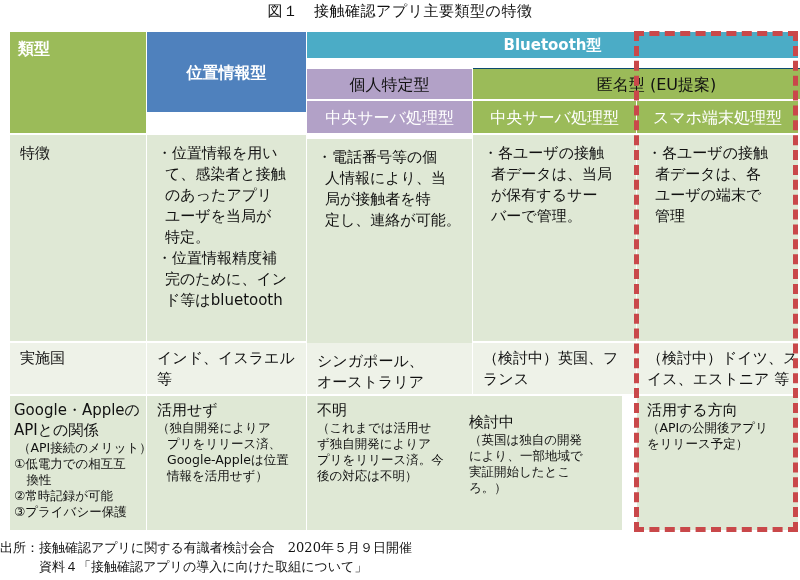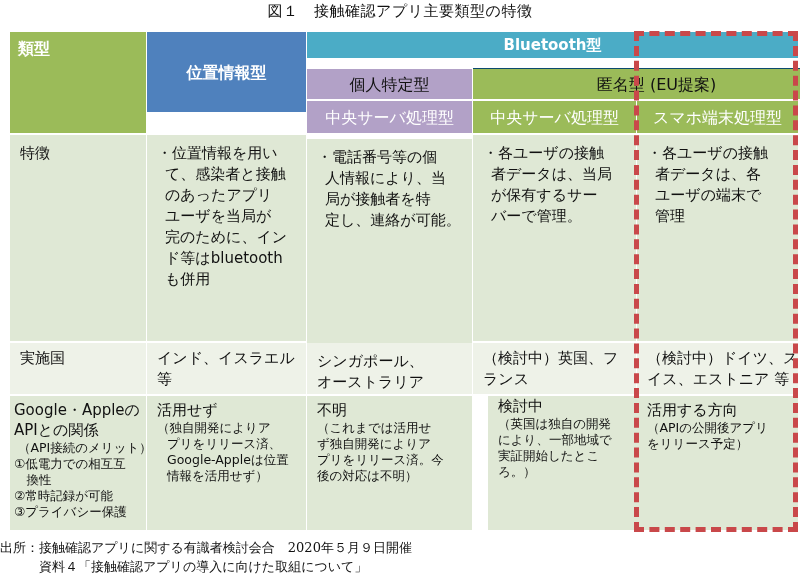--- a/index.html
+++ b/index.html
@@ -58,23 +58,24 @@
   </div>
 
   <div class="cell body-cell b pad" style="left:10px; top:135px; width:136px; height:206px;">
     <span class="line">特徴</span>
   </div>
   <div class="cell body-cell b pad" style="left:147px; top:135px; width:159px; height:206px;">
     <span class="line">・位置情報を用い</span>
     <span class="line" style="padding-left:8px">て、感染者と接触</span>
     <span class="line" style="padding-left:8px">のあったアプリ</span>
     <span class="line" style="padding-left:8px">ユーザを当局が</span>
+    <span class="line" style="padding-left:8px">特定。</span>
+    <span class="line">・位置情報精度補</span>
     <span class="line" style="padding-left:8px">完のために、イン</span>
     <span class="line" style="padding-left:8px">ド等はbluetooth</span>
-    <span class="line" style="padding-left:8px">も併用</span>
   </div>
   <div class="cell body-cell b pad" style="left:307px; top:139px; width:165px; height:206px;">
     <span class="line">・電話番号等の個</span>
     <span class="line" style="padding-left:8px">人情報により、当</span>
     <span class="line" style="padding-left:8px">局が接触者を特</span>
     <span class="line" style="padding-left:8px">定し、連絡が可能。</span>
   </div>
   <div class="cell body-cell b pad" style="left:473px; top:135px; width:163px; height:206px;">
     <span class="line">・各ユーザの接触</span>
     <span class="line" style="padding-left:8px">者データは、当局</span>
@@ -124,21 +125,21 @@
     <span class="line small" style="padding-left:10px">Google-Appleは位置</span>
     <span class="line small" style="padding-left:10px">情報を活用せず）</span>
   </div>
   <div class="cell body-cell pad" style="left:307px; top:396px; width:165px; height:134px; padding-top:4px;">
     <span class="line" style="font-size:15px; line-height:20px;">不明</span>
     <span class="line small">（これまでは活用せ</span>
     <span class="line small">ず独自開発によりア</span>
     <span class="line small">プリをリリース済。今</span>
     <span class="line small">後の対応は不明）</span>
   </div>
-  <div class="cell body-cell pad" style="left:488px; top:396px; width:163px; height:134px; padding-top:0;">
+  <div class="cell body-cell pad" style="left:459px; top:396px; width:163px; height:134px; padding-top:16px;">
     <span class="line" style="font-size:15px; line-height:20px;">検討中</span>
     <span class="line small">（英国は独自の開発</span>
     <span class="line small">により、一部地域で</span>
     <span class="line small">実証開始したとこ</span>
     <span class="line small">ろ。）</span>
   </div>
   <div class="cell body-cell pad" style="left:637px; top:396px; width:161px; height:134px; padding-top:4px;">
     <span class="line" style="font-size:15px; line-height:20px;">活用する方向</span>
     <span class="line small">（APIの公開後アプリ</span>
     <span class="line small">をリリース予定）</span>

